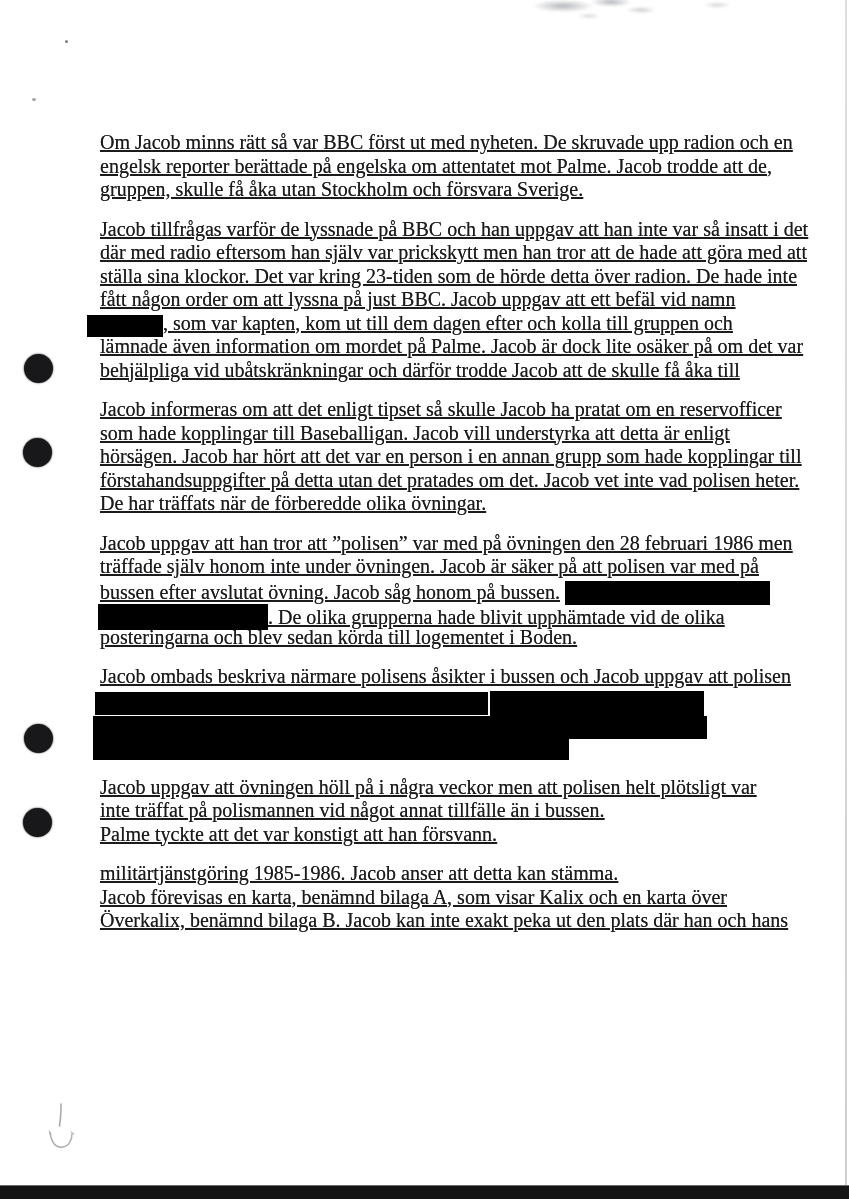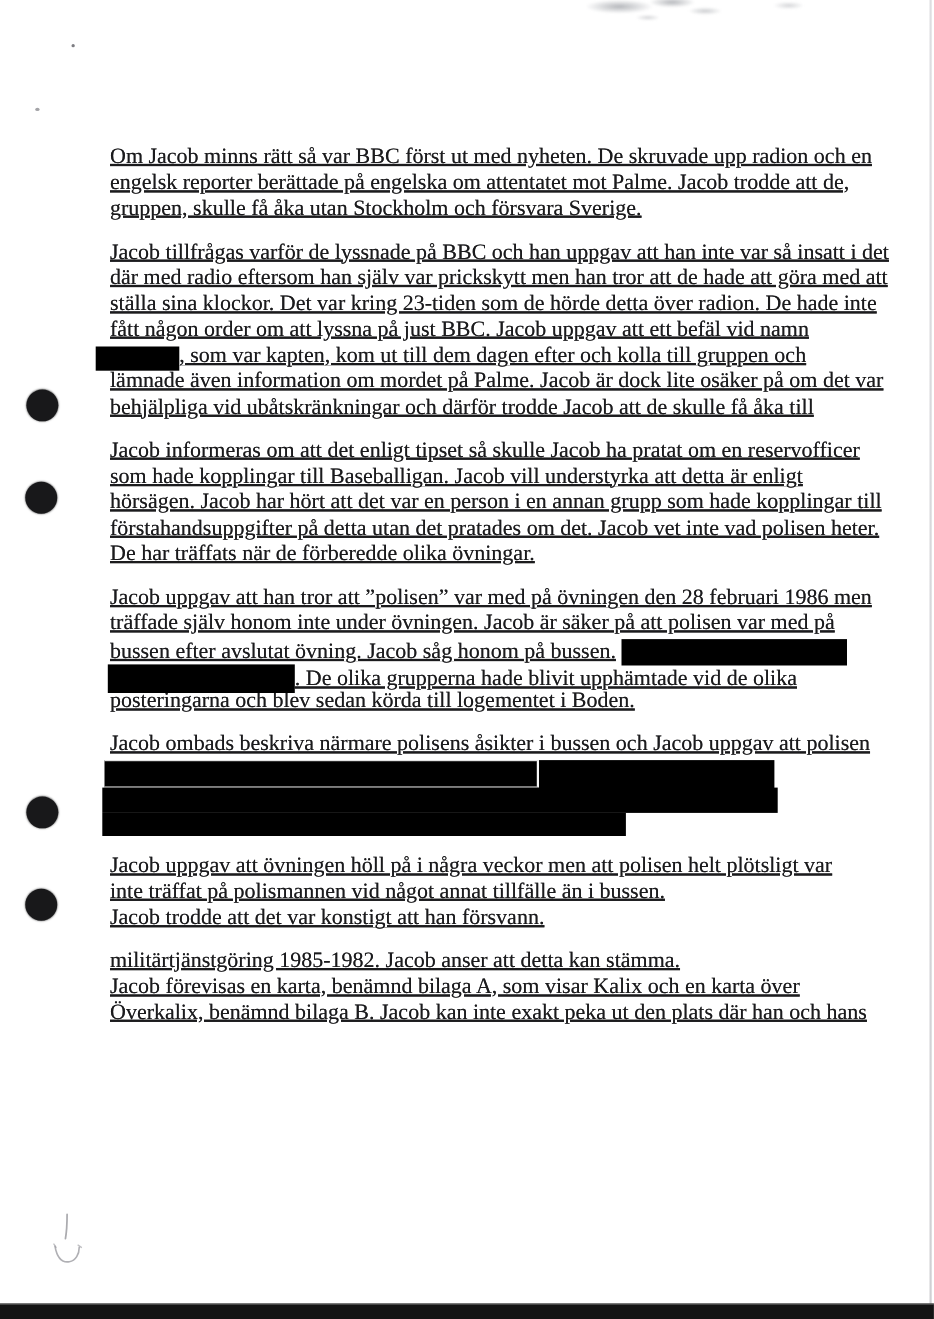--- a/index.html
+++ b/index.html
@@ -130,24 +130,24 @@
       </div>
       <div class="para">
         <div class="line"><span class="run">Jacob ombads beskriva närmare polisens åsikter i bussen och Jacob uppgav att polisen</span></div>
         <div class="line block-row"><span class="redaction outlined" style="background: rgb(0, 0, 0); width: 393px; height: 23px; margin-left: -5px;"></span><span class="redaction" style="background: rgb(0, 0, 0); width: 214px; height: 27px; transform: translateY(2px);"></span></div>
         <div class="line block-row"><span class="redaction" style="background: rgb(0, 0, 0); width: 614px; height: 23px; margin-left: -7px;"></span></div>
         <div class="line block-row"><span class="redaction" style="background: rgb(0, 0, 0); width: 476px; height: 21px; margin-left: -7px;"></span></div>
       </div>
       <div class="para">
         <div class="line"><span class="run">Jacob uppgav att övningen höll på i några veckor men att polisen helt plötsligt var</span></div>
         <div class="line"><span class="run">inte träffat på polismannen vid något annat tillfälle än i bussen.</span></div>
-        <div class="line"><span class="run">Jacob trodde att det var konstigt att han försvann.</span></div>
+        <div class="line"><span class="run">Palme tyckte att det var konstigt att han försvann.</span></div>
       </div>
       <div class="para">
-        <div class="line"><span class="run">militärtjänstgöring 1985-1982. Jacob anser att detta kan stämma.</span></div>
+        <div class="line"><span class="run">militärtjänstgöring 1985-1986. Jacob anser att detta kan stämma.</span></div>
         <div class="line"><span class="run">Jacob förevisas en karta, benämnd bilaga A, som visar Kalix och en karta över</span></div>
         <div class="line"><span class="run">Överkalix, benämnd bilaga B. Jacob kan inte exakt peka ut den plats där han och hans</span></div>
       </div>
     </div>
 
   <svg class="pen-mark" width="44" height="54" viewBox="0 0 44 54">
     <path d="M19,4 C19,12 18.5,20 17.5,26" stroke="#8f8f94" stroke-width="1.6" fill="none" stroke-linecap="round" opacity="0.75"></path>
     <path d="M8,33 C10,44 15,48 21,47 C27,46 30,40 30,34" stroke="#8f8f94" stroke-width="1.5" fill="none" stroke-linecap="round" opacity="0.7"></path>
     <path d="M7,31 l2,3" stroke="#9a9a9e" stroke-width="1.3" fill="none" stroke-linecap="round" opacity="0.6"></path>
     <path d="M29,32 l3,2" stroke="#9a9a9e" stroke-width="1.3" fill="none" stroke-linecap="round" opacity="0.6"></path>

